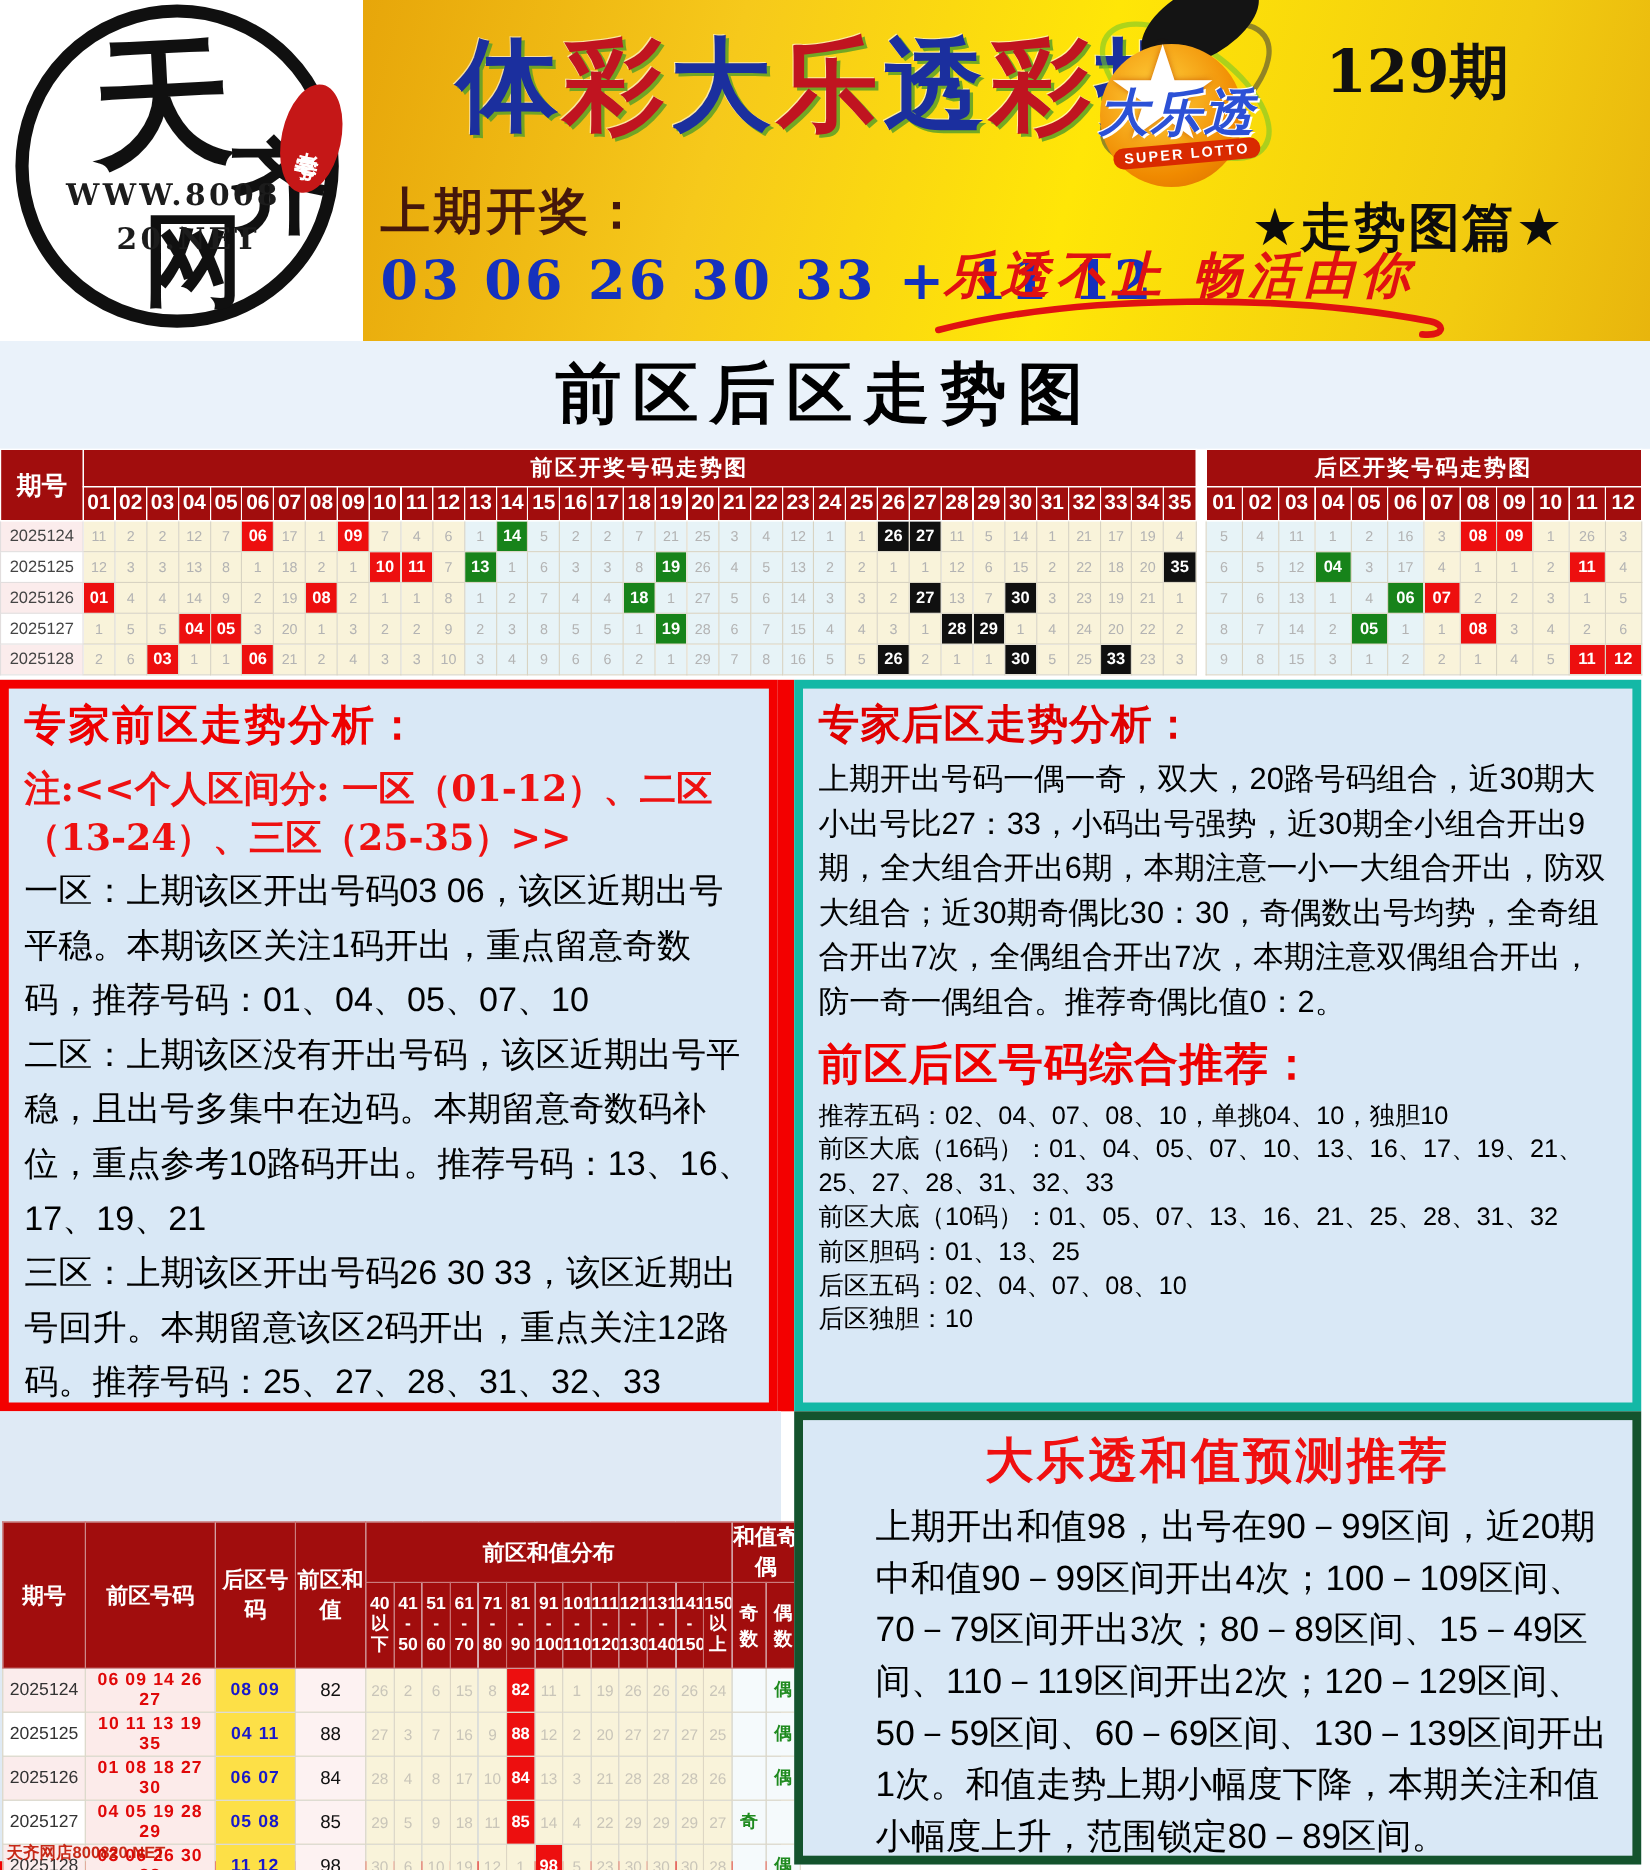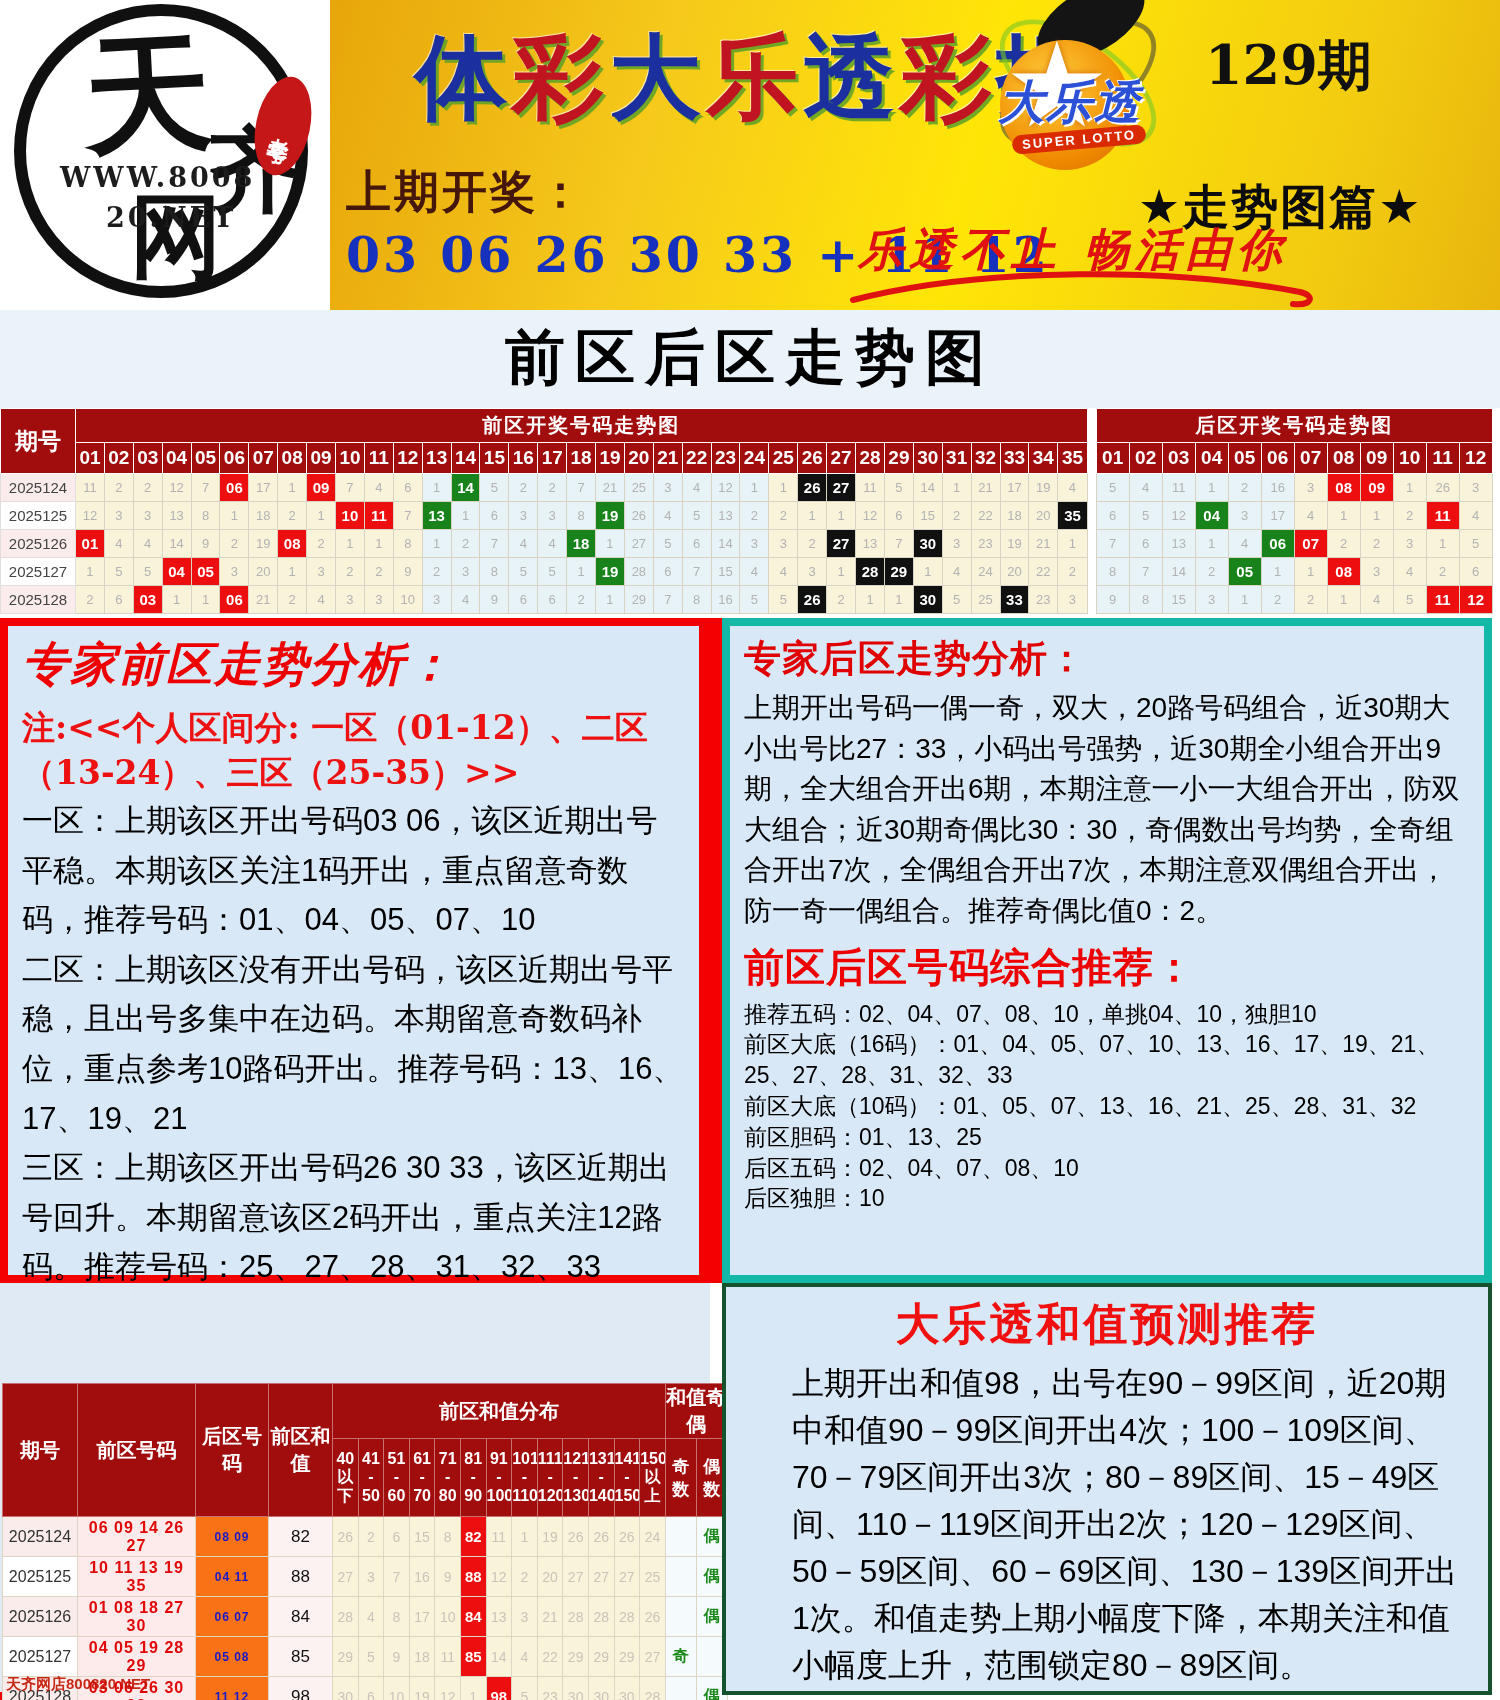--- a/index.html
+++ b/index.html
@@ -74,21 +74,21 @@
   .trend td.hit { color:#fff; font-weight:bold; font-size:15px; }
   .trend td.hit-red { background:#ed0f0f; } .trend td.hit-green { background:#17831a; } .trend td.hit-black { background:#101010; }
 
   
   .ana { position:absolute; left:0; top:613px; width:1500px; height:670px; }
   .ana-left { position:absolute; left:0; top:5px; width:707px; height:665px; background:#d9e8f6;
     border:8px solid #f30000; padding:6px 14px; }
   .ana-div { position:absolute; left:707px; top:5px; width:15px; height:665px; background:#f30000; }
   .ana-right { position:absolute; left:722px; top:5px; width:770px; height:665px; background:#d9e8f6;
     border:8px solid #14b8a6; padding:4px 14px; }
-  .fa-title { font-size:46px; font-weight:900; color:#ee0000; letter-spacing:2px; margin:2px 0 10px;font-style:italic; }
+  .fa-title { font-size:38px; font-weight:900; color:#ee0000; letter-spacing:2px; margin:2px 0 10px; }
   .fa-note { font-size:33px; font-weight:bold; color:#ee1111; font-family:"DejaVu Serif","Liberation Serif",serif; }
   .fa-body p { font-size:31px; line-height:1.6; color:#000; }
   .ba-title { font-size:37px; font-weight:900; color:#e00000; letter-spacing:1px; margin:4px 0 4px; }
   .ba-body { font-size:28px; line-height:1.45; color:#000; }
   .rec-title { font-size:40px; font-weight:900; color:#ee0000; margin:8px 0 4px; letter-spacing:1px; }
   .rec-lines div { font-size:23px; line-height:1.34; color:#000; }
 
   
   .sum-left { position:absolute; left:0; top:1283px; width:710px; height:417px; background:#dfeaf5;
     border-bottom:8px solid #f30000; }
@@ -98,29 +98,29 @@
   table.sum th, table.sum td { text-align:center; vertical-align:middle; overflow:hidden; padding:0; }
   .sum thead tr.r1 { height:36px; } .sum thead tr.r2 { height:78px; } .sum tbody tr { height:40px; }
   .sum th { background:#a10d0d; color:#fff; border:1px solid #c87070; font-weight:bold; }
   .sum th.main { font-size:20px; }
   .sum th.bin { font-size:16px; line-height:1.15; white-space:pre-line; }
   .sum th.par { font-size:17px; }
   .sum td { border:1px solid #ddd6c4; }
   .sum td.c-period { background:#fff; font-size:16px; color:#333; }
   .sum tr.alt td.c-period { background:#fbecec; }
   .sum td.c-front { background:#fcebea; color:#e00808; font-weight:bold; font-size:16px; letter-spacing:1px; }
-  .sum td.c-back { background:#f97316; color:#1818cc; font-weight:bold; font-size:12px; letter-spacing:1px; }
+  .sum td.c-back { background:#fde047; color:#1818cc; font-weight:bold; font-size:16px; letter-spacing:1px; }
   .sum td.c-sum { background:#fdf2f2; color:#111; font-size:17px; }
   .sum td.c-bin { background:#f9f3da; color:#c9c5b9; font-size:14px; }
   .sum td.c-bin.hit { background:#ed0f0f; color:#fff; font-weight:bold; font-size:15px; }
   .sum td.c-par { background:#f5fafc; color:#1e8a1e; font-weight:bold; font-size:16px; }
   .watermark { position:absolute; left:6px; top:392px; font-size:15px; font-weight:bold; color:#c21500; opacity:.9; }
 
   .fc-box { position:absolute; left:722px; top:1283px; width:770px; height:412px; background:#d9e8f6;
-    border:4px solid #14532d; }
+    border:8px solid #14532d; }
   .fc-title { text-align:center; font-size:44px; font-weight:900; color:#f01010; letter-spacing:3px; margin:8px 0 6px; }
   .fc-body { font-size:32px; line-height:1.47; color:#000; padding:0 22px;margin-left:44px; }
 </style>
 </head>
 <body>
 
 <div id="page">
 
   <div class="hdr">
     <div class="yellow">

